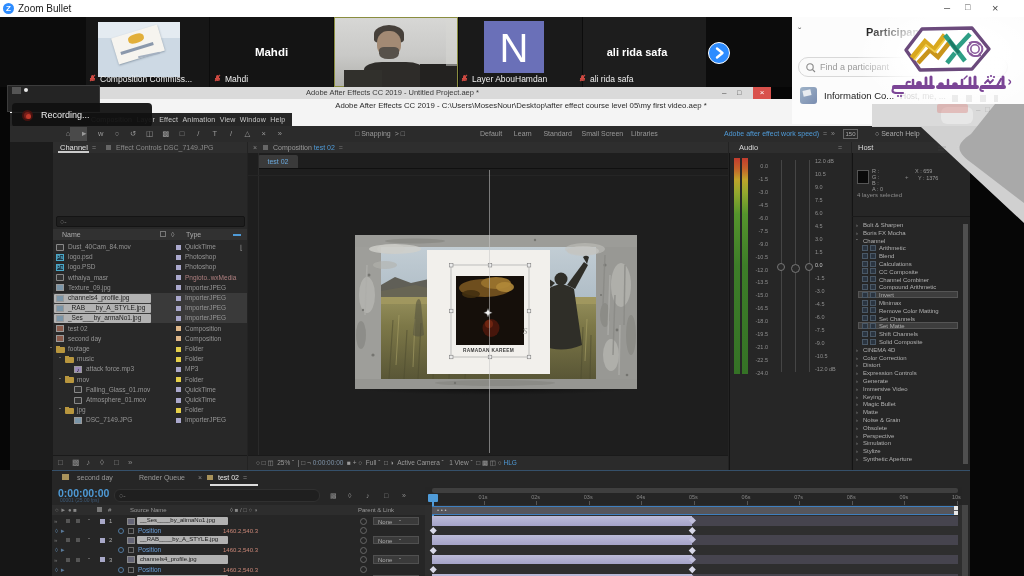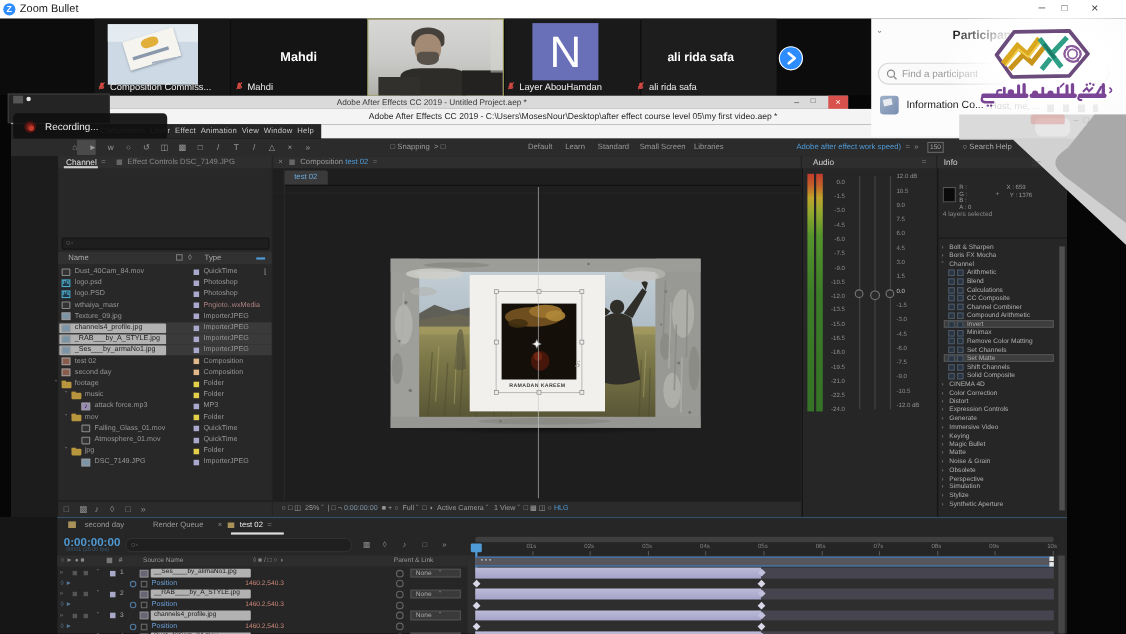--- a/index.html
+++ b/index.html
@@ -376,21 +376,21 @@
 <div class="a" style="left:815px;top:275px;height:7px;color:#8f8f8f;font-size:5.5px;line-height:7px">-1.5</div>
 <div class="a" style="left:815px;top:288px;height:7px;color:#8f8f8f;font-size:5.5px;line-height:7px">-3.0</div>
 <div class="a" style="left:815px;top:301px;height:7px;color:#8f8f8f;font-size:5.5px;line-height:7px">-4.5</div>
 <div class="a" style="left:815px;top:314px;height:7px;color:#8f8f8f;font-size:5.5px;line-height:7px">-6.0</div>
 <div class="a" style="left:815px;top:327px;height:7px;color:#8f8f8f;font-size:5.5px;line-height:7px">-7.5</div>
 <div class="a" style="left:815px;top:340px;height:7px;color:#8f8f8f;font-size:5.5px;line-height:7px">-9.0</div>
 <div class="a" style="left:815px;top:353px;height:7px;color:#8f8f8f;font-size:5.5px;line-height:7px">-10.5</div>
 <div class="a" style="left:815px;top:366px;height:7px;color:#8f8f8f;font-size:5.5px;line-height:7px">-12.0 dB</div>
 <div class="a" style="left:852px;top:142px;width:118px;height:328px;background:#262626;border-left:1px solid #141414"></div>
 <div class="a" style="left:852px;top:142px;width:118px;height:11px;background:#2e2e2e"></div>
-<div class="a" style="left:858px;top:142px;height:11px;color:#d8d8d8;font-size:7.5px;line-height:11px">Info</div>
+<div class="a" style="left:858px;top:142px;height:11px;color:#d8d8d8;font-size:7.5px;line-height:11px">Host</div>
 <div class="a" style="left:957px;top:142px;height:11px;color:#888;font-size:7px;line-height:11px">=</div>
 <div class="a" style="left:857px;top:170px;width:12px;height:14px;background:#0a0a0a;border:1px solid #555"></div>
 <div class="a" style="left:872px;top:168px;height:6px;color:#9a9a9a;font-size:5.5px;line-height:6px">R :</div>
 <div class="a" style="left:872px;top:174px;height:6px;color:#9a9a9a;font-size:5.5px;line-height:6px">G :</div>
 <div class="a" style="left:872px;top:180px;height:6px;color:#9a9a9a;font-size:5.5px;line-height:6px">B :</div>
 <div class="a" style="left:872px;top:186px;height:6px;color:#9a9a9a;font-size:5.5px;line-height:6px">A : 0</div>
 <div class="a" style="left:905px;top:174px;color:#888;font-size:6px">+</div>
 <div class="a" style="left:915px;top:168px;height:6px;color:#9a9a9a;font-size:5.5px;line-height:6px">X : 659</div>
 <div class="a" style="left:918px;top:175px;height:6px;color:#9a9a9a;font-size:5.5px;line-height:6px">Y : 1376</div>
 <div class="a" style="left:857px;top:191px;height:8px;color:#8a8a8a;font-size:6px;line-height:8px">4 layers selected</div>

